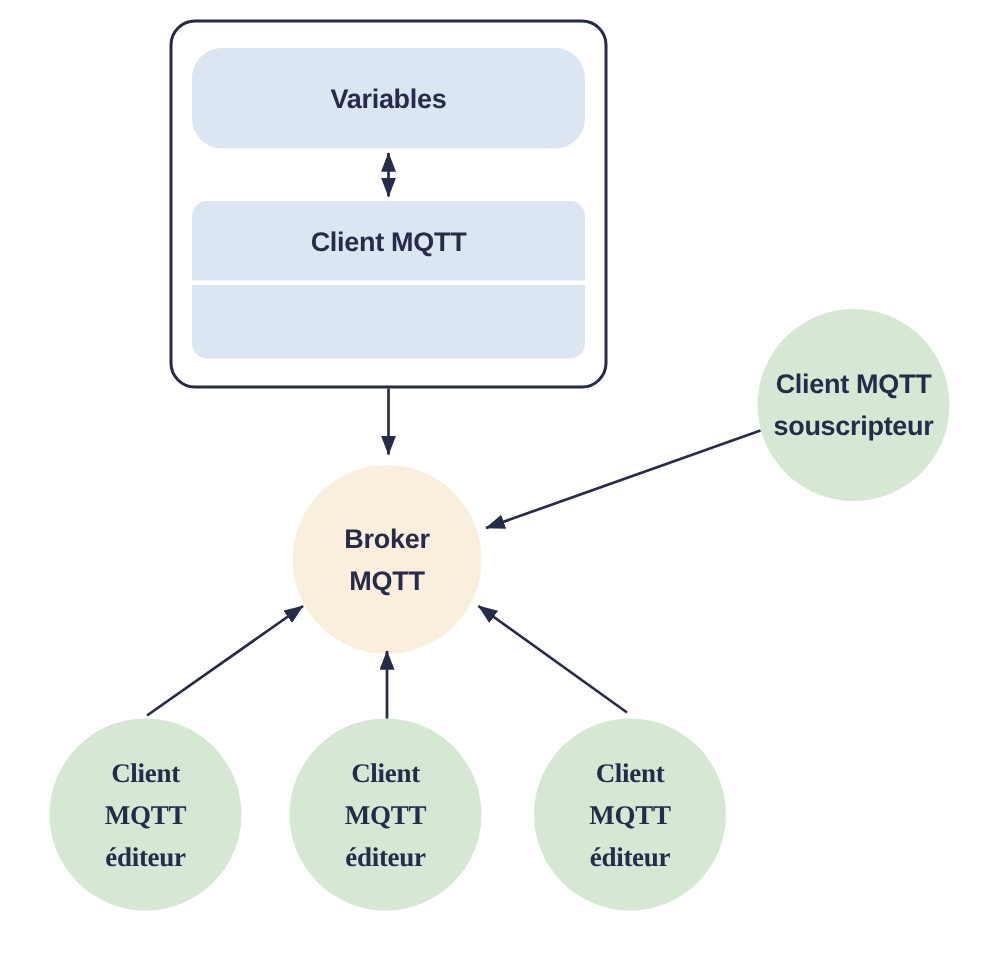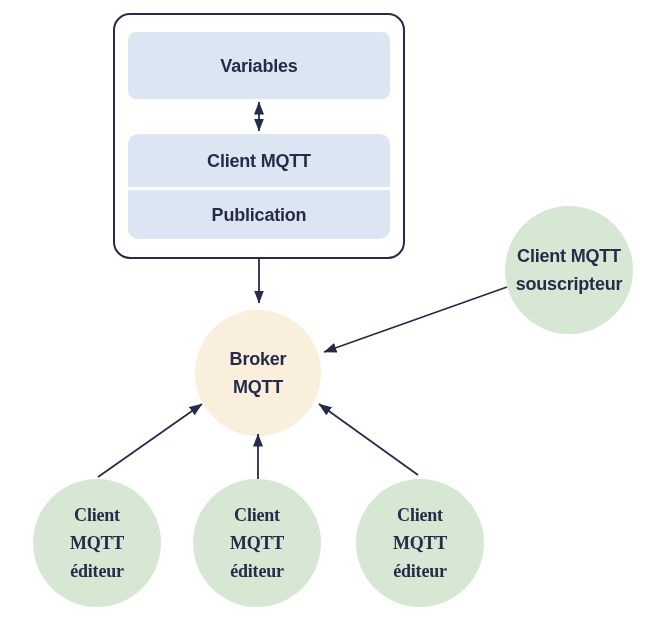--- a/index.html
+++ b/index.html
@@ -38,21 +38,21 @@
     width: 292px; height: 246px;
     background: #ffffff;
     border: 2px solid var(--stroke);
     border-radius: 17px;
   }
   .variables-box {
     position: absolute;
     left: 13px; top: 17px;
     width: 262px; height: 67px;
     background: var(--box-fill);
-    border-radius: 8px;
+    border-radius: 20px;
     display: flex; align-items: center; justify-content: center;
   }
   .client-box {
     position: absolute;
     left: 13px; top: 119px;
     width: 262px; height: 105px;
     background: var(--box-fill);
     border-radius: 10px;
     display: flex; flex-direction: column;
     overflow: hidden;
@@ -114,23 +114,20 @@
 
   <div class="device-box">
     <div class="variables-box">
       <span class="label">Variables</span>
     </div>
     <div class="client-box">
       <div class="client-header">
         <span class="label">Client MQTT</span>
       </div>
       <div class="client-row">
-        <div class="client-cell">
-          <span class="label">Publication</span>
-        </div>
       </div>
     </div>
   </div>
 
   <div class="circle broker-circle">
     <span class="label">Broker
 MQTT</span>
   </div>
 
   <div class="circle subscriber-circle">

